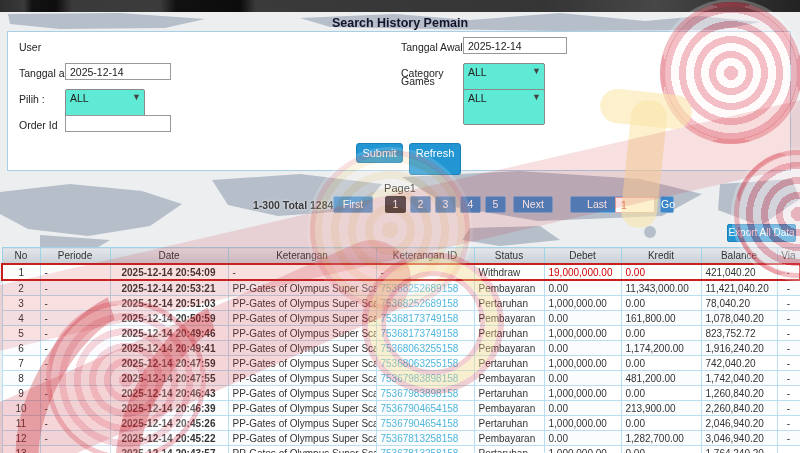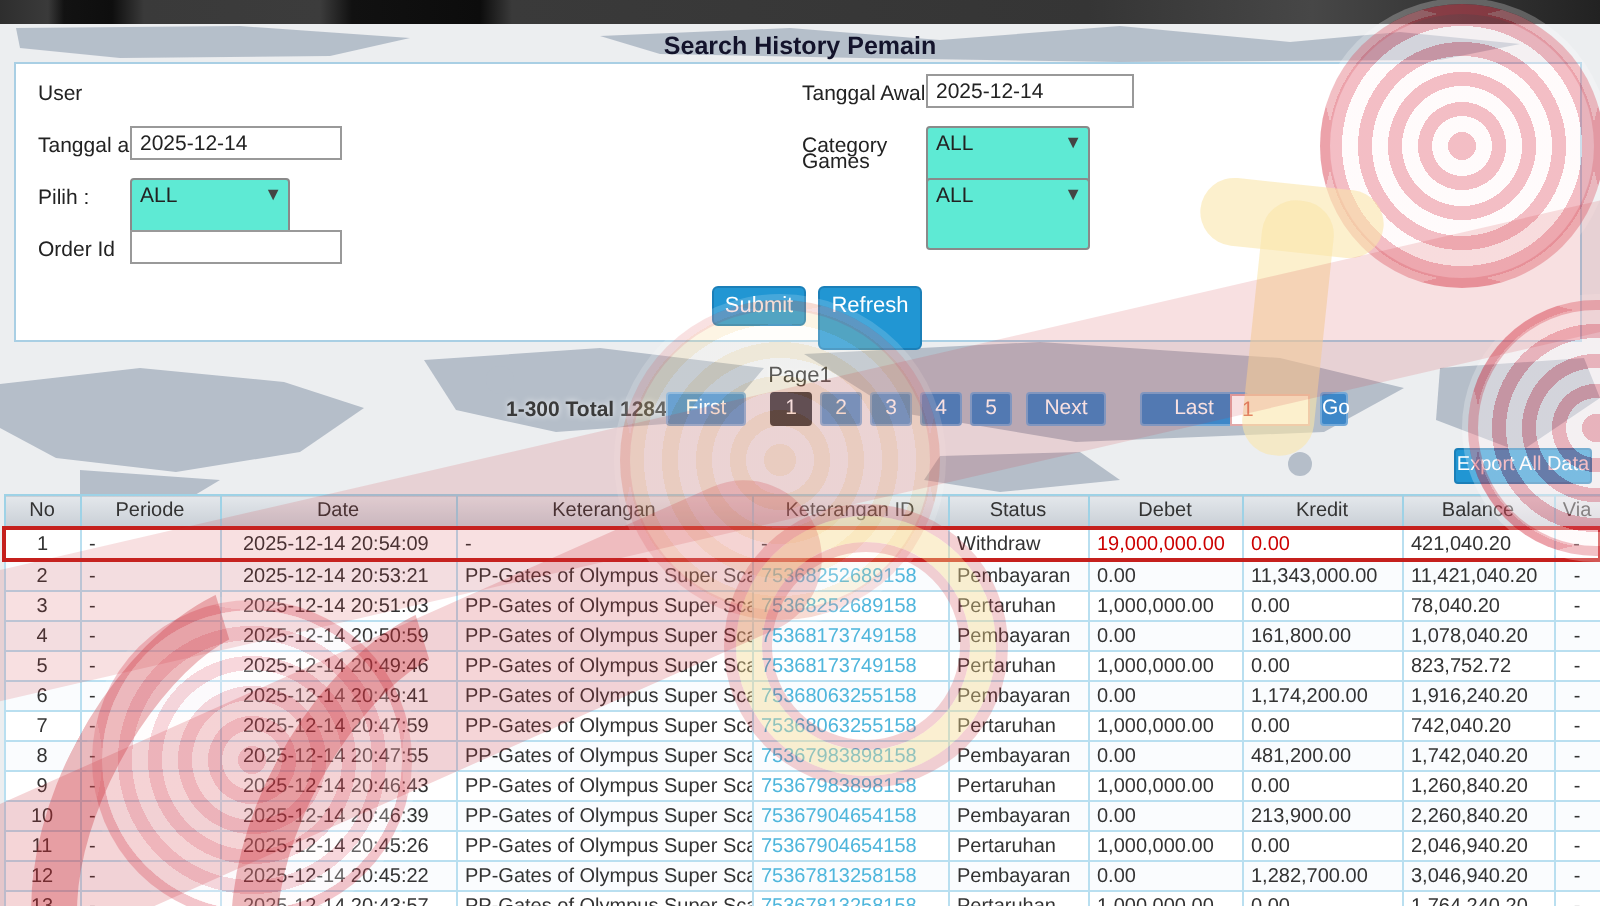--- a/index.html
+++ b/index.html
@@ -59,21 +59,21 @@
   }
   
   table{position:absolute;top:247px;left:1px;width:798px;border-collapse:collapse;
     table-layout:fixed;z-index:3;}
   th{background:linear-gradient(#e3e7eb,#c9cfd6);border:1px solid #9ed2e6;
     font-size:10px;color:#333;height:15px;font-weight:normal;padding:0;}
   td{border:1px solid #b9dff0;font-size:10px;color:#333;height:14px;padding:0 4px;
     white-space:nowrap;overflow:hidden;background:#fff;}
   tr:nth-child(even) td{background:#fafcfe;}
   td.c{text-align:center;}
-  td.date{padding-left:11px;}
+  td.date{padding-left:11px;font-weight:bold;}
   .idlink{color:#4fb6dc;cursor:pointer;}
   .neg{color:#cc0000;}
   tr.hl td{border-top:2px solid #c5201d;border-bottom:2px solid #c5201d;}
   tr.hl td:first-child{border-left:2px solid #c5201d;}
   tr.hl td:last-child{border-right:2px solid #c5201d;}
   
   .wm{position:absolute;inset:0;pointer-events:none;z-index:30;overflow:hidden;}
   .sw{position:absolute;border-radius:50%;opacity:.62;
     background:repeating-radial-gradient(circle at 50% 50%,rgba(224,80,100,.6) 0 7px,rgba(255,244,246,.65) 7px 15px);
     border:5px solid rgba(214,60,75,.5);box-shadow:0 0 0 3px rgba(255,255,255,.4);}

